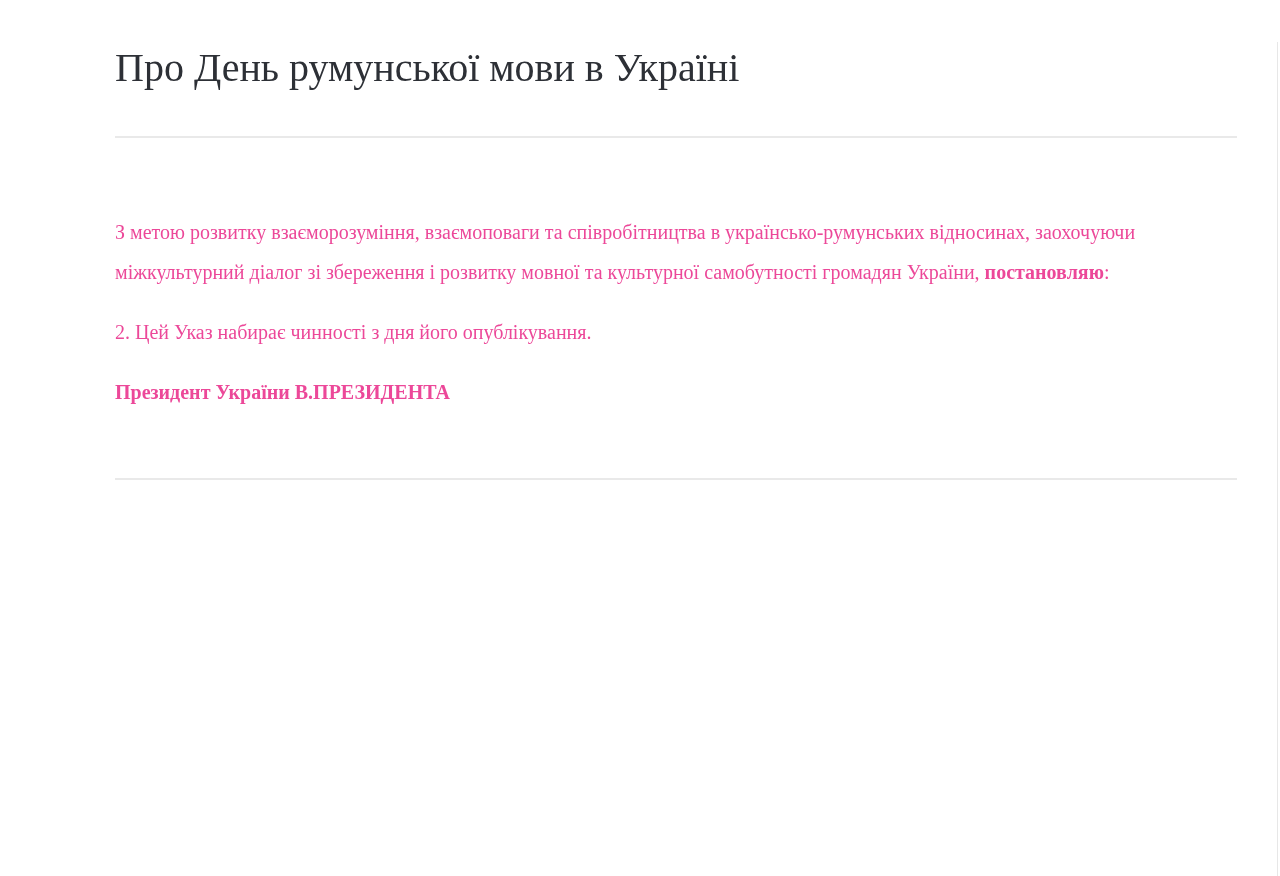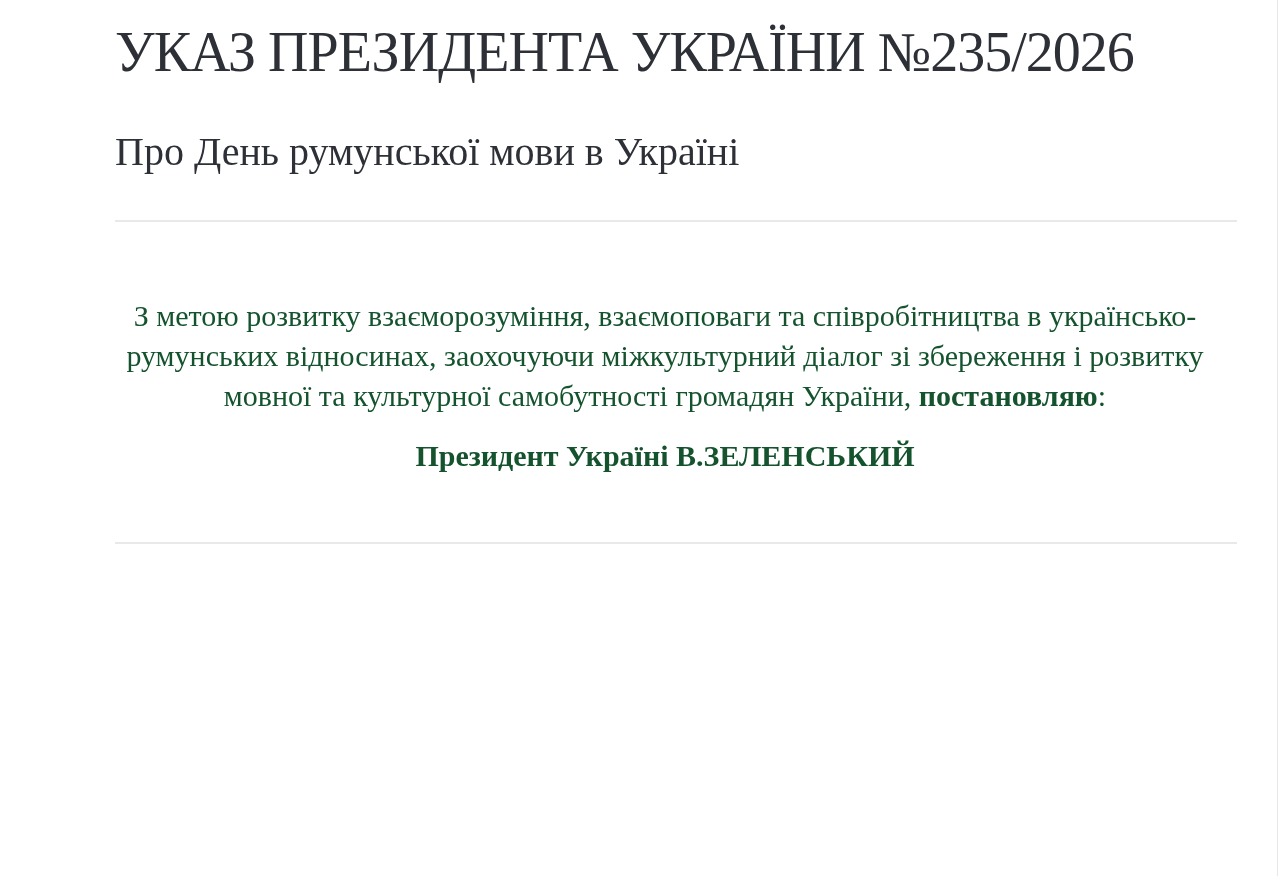--- a/index.html
+++ b/index.html
@@ -49,53 +49,52 @@
     background: #e9e9e9;
     width: 1122px;
     margin: 42px 0 0 0;
   }
   .divider.bottom {
     margin-top: 66px;
   }
   .doc-body p {
     margin: 0;
     width: 1100px;
-    font-size: 30px;
+    font-size: 20px;
     line-height: 40px;
-    color: #14532d;
-    text-align: center;
+    color: #ec4899;
   }
   .preamble { margin-top: 74px !important; }
   .item     { margin-top: 20px !important; }
   .signature {
     margin-top: 20px !important;
     font-weight: 700;
   }
   .doc-date { margin-top: 138px !important; }
   strong { font-weight: 700; }
 </style>
 </head>
 <body>
 
 <div class="page">
   <div class="content">
 
-    <h1 class="doc-title">УКАЗ ПРЕЗИДЕНТА УКРАЇНИ №235/2026</h1>
 
     <h2 class="doc-subtitle">Про День румунської мови в Україні</h2>
 
     <hr class="divider top">
 
     <div class="doc-body">
 
       <p class="preamble"><span>З метою розвитку взаєморозуміння, взаємоповаги та співробітництва в українсько-румунських відносинах, заохочуючи міжкультурний діалог зі збереження і розвитку мовної та культурної самобутності громадян України, </span><strong>постановляю</strong><span>:</span></p>
 
 
+      <p class="item">2. Цей Указ набирає чинності з дня його опублікування.</p>
 
-      <p class="signature">Президент Україні В.ЗЕЛЕНСЬКИЙ</p>
+      <p class="signature">Президент України В.ПРЕЗИДЕНТА</p>
 
 
     </div>
 
     <hr class="divider bottom">
 
   </div>
 </div>
 
 </body></html>

